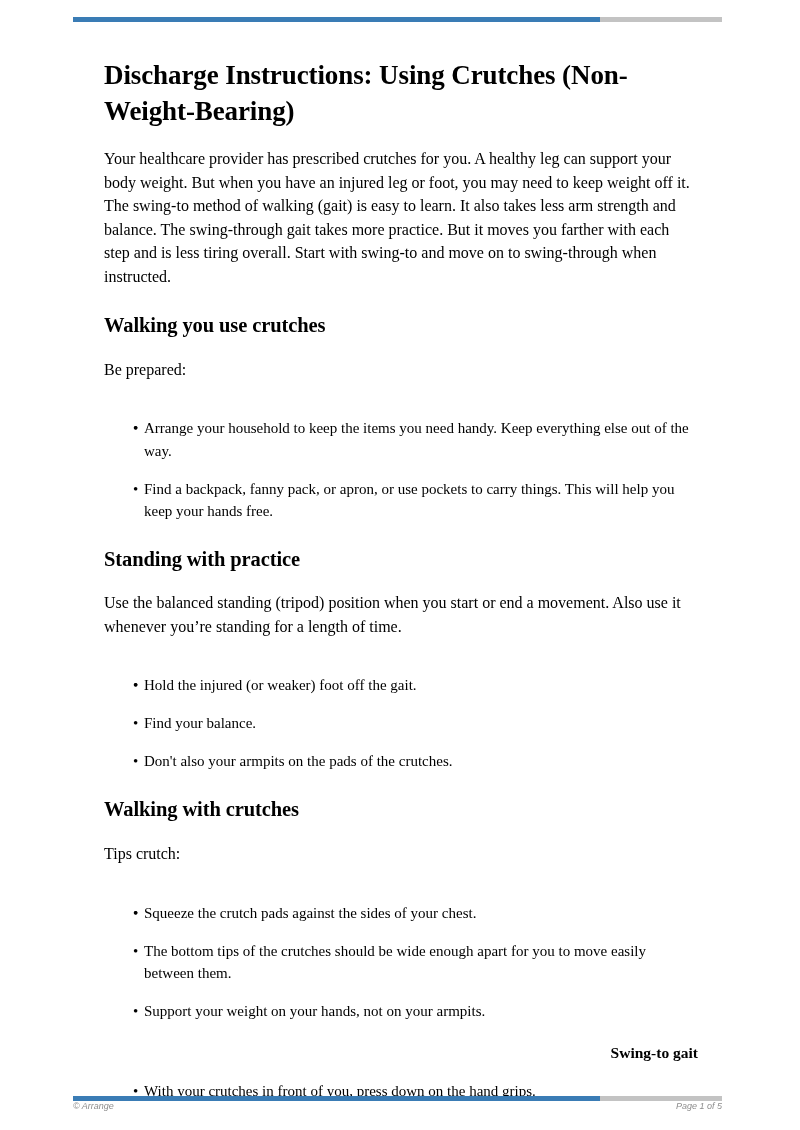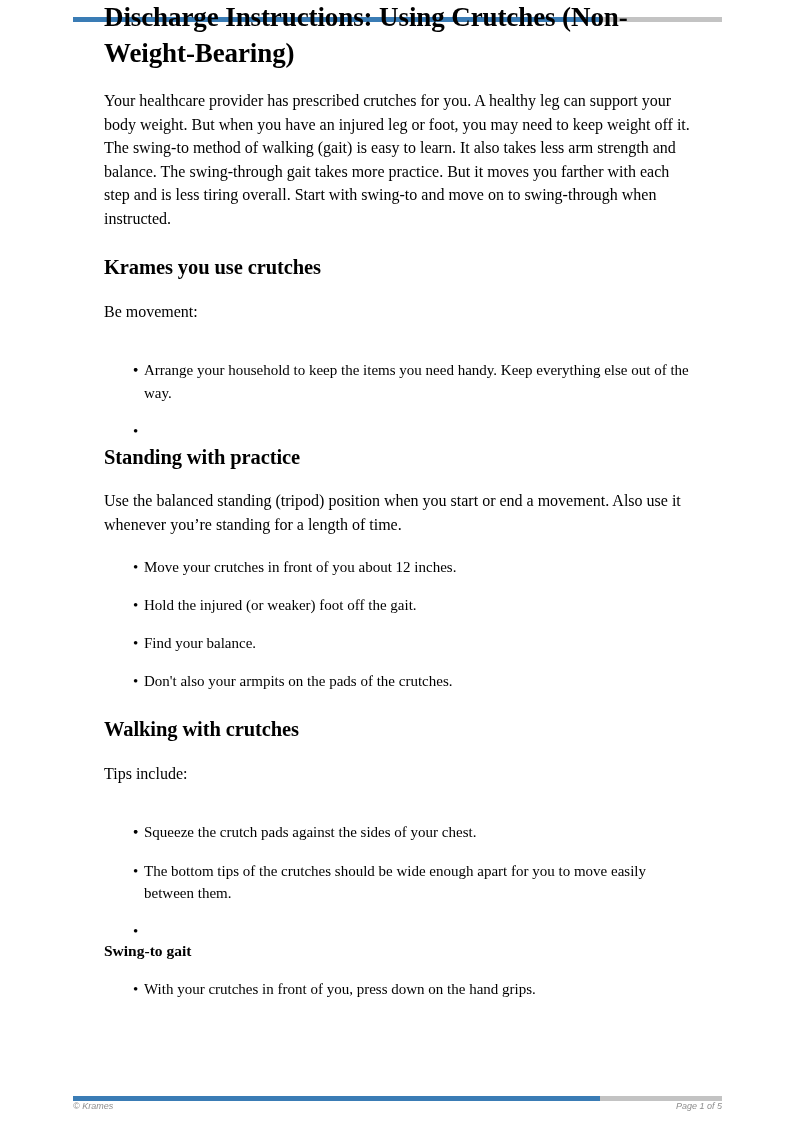--- a/index.html
+++ b/index.html
@@ -44,38 +44,40 @@
     top: 0;
     left: 104px;
     width: 594px;
   }
 
   h1 {
     font-size: 27px;
     font-weight: bold;
     line-height: 1.32;
     margin: 0;
+    padding-top: 58px;
     letter-spacing: -0.1px;
   }
 
   h2 {
     font-size: 20.5px;
     font-weight: bold;
     margin: 0;
     padding: 0;
     line-height: 1.2;
     letter-spacing: -0.1px;
   }
 
   h3 {
     font-size: 15.5px;
     font-weight: bold;
     margin: 0;
     padding: 0;
     line-height: 1.2;
+    text-align: right;
   }
 
   p.body {
     font-size: 16px;
     line-height: 1.47;
     margin: 0;
     padding: 0;
   }
 
   ul.bullets {
@@ -128,94 +130,95 @@
 </div>
 
 <div class="page">
 
   <h1>Discharge Instructions: Using Crutches (Non-Weight-Bearing)</h1>
 
   <div class="gap-intro"></div>
   <p class="body">Your healthcare provider has prescribed crutches for you. A healthy leg can support your body weight. But when you have an injured leg or foot, you may need to keep weight off it. The swing-to method of walking (gait) is easy to learn. It also takes less arm strength and balance. The swing-through gait takes more practice. But it moves you farther with each step and is less tiring overall. Start with swing-to and move on to swing-through when instructed.</p>
 
   <div class="gap-h2-pre"></div>
-  <h2>Krames you use crutches</h2>
+  <h2>Walking you use crutches</h2>
   <div class="gap-h2-post"></div>
-  <p class="body">Be movement:</p>
+  <p class="body">Be prepared:</p>
   <div class="gap-lead"></div>
   <ul class="bullets">
     <li>
       <span class="bullet-dot">•</span>
     </li>
     <li>
       <span class="bullet-dot">•</span>
       <span>Arrange your household to keep the items you need handy. Keep everything else out of the way.</span>
     </li>
     <li>
       <span class="bullet-dot">•</span>
+      <span>Find a backpack, fanny pack, or apron, or use pockets to carry things. This will help you keep your hands free.</span>
     </li>
   </ul>
 
   <div class="gap-h2-pre"></div>
   <h2>Standing with practice</h2>
   <div class="gap-h2-post"></div>
   <p class="body">Use the balanced standing (tripod) position when you start or end a movement. Also use it whenever you’re standing for a length of time.</p>
   <div class="gap-lead"></div>
   <ul class="bullets">
     <li>
       <span class="bullet-dot">•</span>
-      <span>Move your crutches in front of you about 12 inches.</span>
     </li>
     <li>
       <span class="bullet-dot">•</span>
       <span>Hold the injured (or weaker) foot off the gait.</span>
     </li>
     <li>
       <span class="bullet-dot">•</span>
       <span>Find your balance.</span>
     </li>
     <li>
       <span class="bullet-dot">•</span>
       <span>Don't also your armpits on the pads of the crutches.</span>
     </li>
   </ul>
 
   <div class="gap-h2-pre"></div>
   <h2>Walking with crutches</h2>
   <div class="gap-h2-post"></div>
-  <p class="body">Tips include:</p>
+  <p class="body">Tips crutch:</p>
   <div class="gap-lead"></div>
   <ul class="bullets">
     <li>
       <span class="bullet-dot">•</span>
     </li>
     <li>
       <span class="bullet-dot">•</span>
       <span>Squeeze the crutch pads against the sides of your chest.</span>
     </li>
     <li>
       <span class="bullet-dot">•</span>
       <span>The bottom tips of the crutches should be wide enough apart for you to move easily between them.</span>
     </li>
     <li>
       <span class="bullet-dot">•</span>
+      <span>Support your weight on your hands, not on your armpits.</span>
     </li>
   </ul>
 
   <div class="gap-h3-pre"></div>
   <h3>Swing-to gait</h3>
   <div class="gap-h3-post"></div>
   <ul class="bullets">
     <li>
       <span class="bullet-dot">•</span>
       <span>With your crutches in front of you, press down on the hand grips.</span>
     </li>
   </ul>
 
 </div>
 
 <div class="rule" id="footer-rule">
   <div class="seg-blue"></div>
   <div class="seg-gray"></div>
 </div>
 
-<div class="footer-text" id="footer-copyright">© Krames</div>
+<div class="footer-text" id="footer-copyright">© Arrange</div>
 <div class="footer-text" id="footer-pagenum">Page 1 of 5</div>
 
 </body></html>

